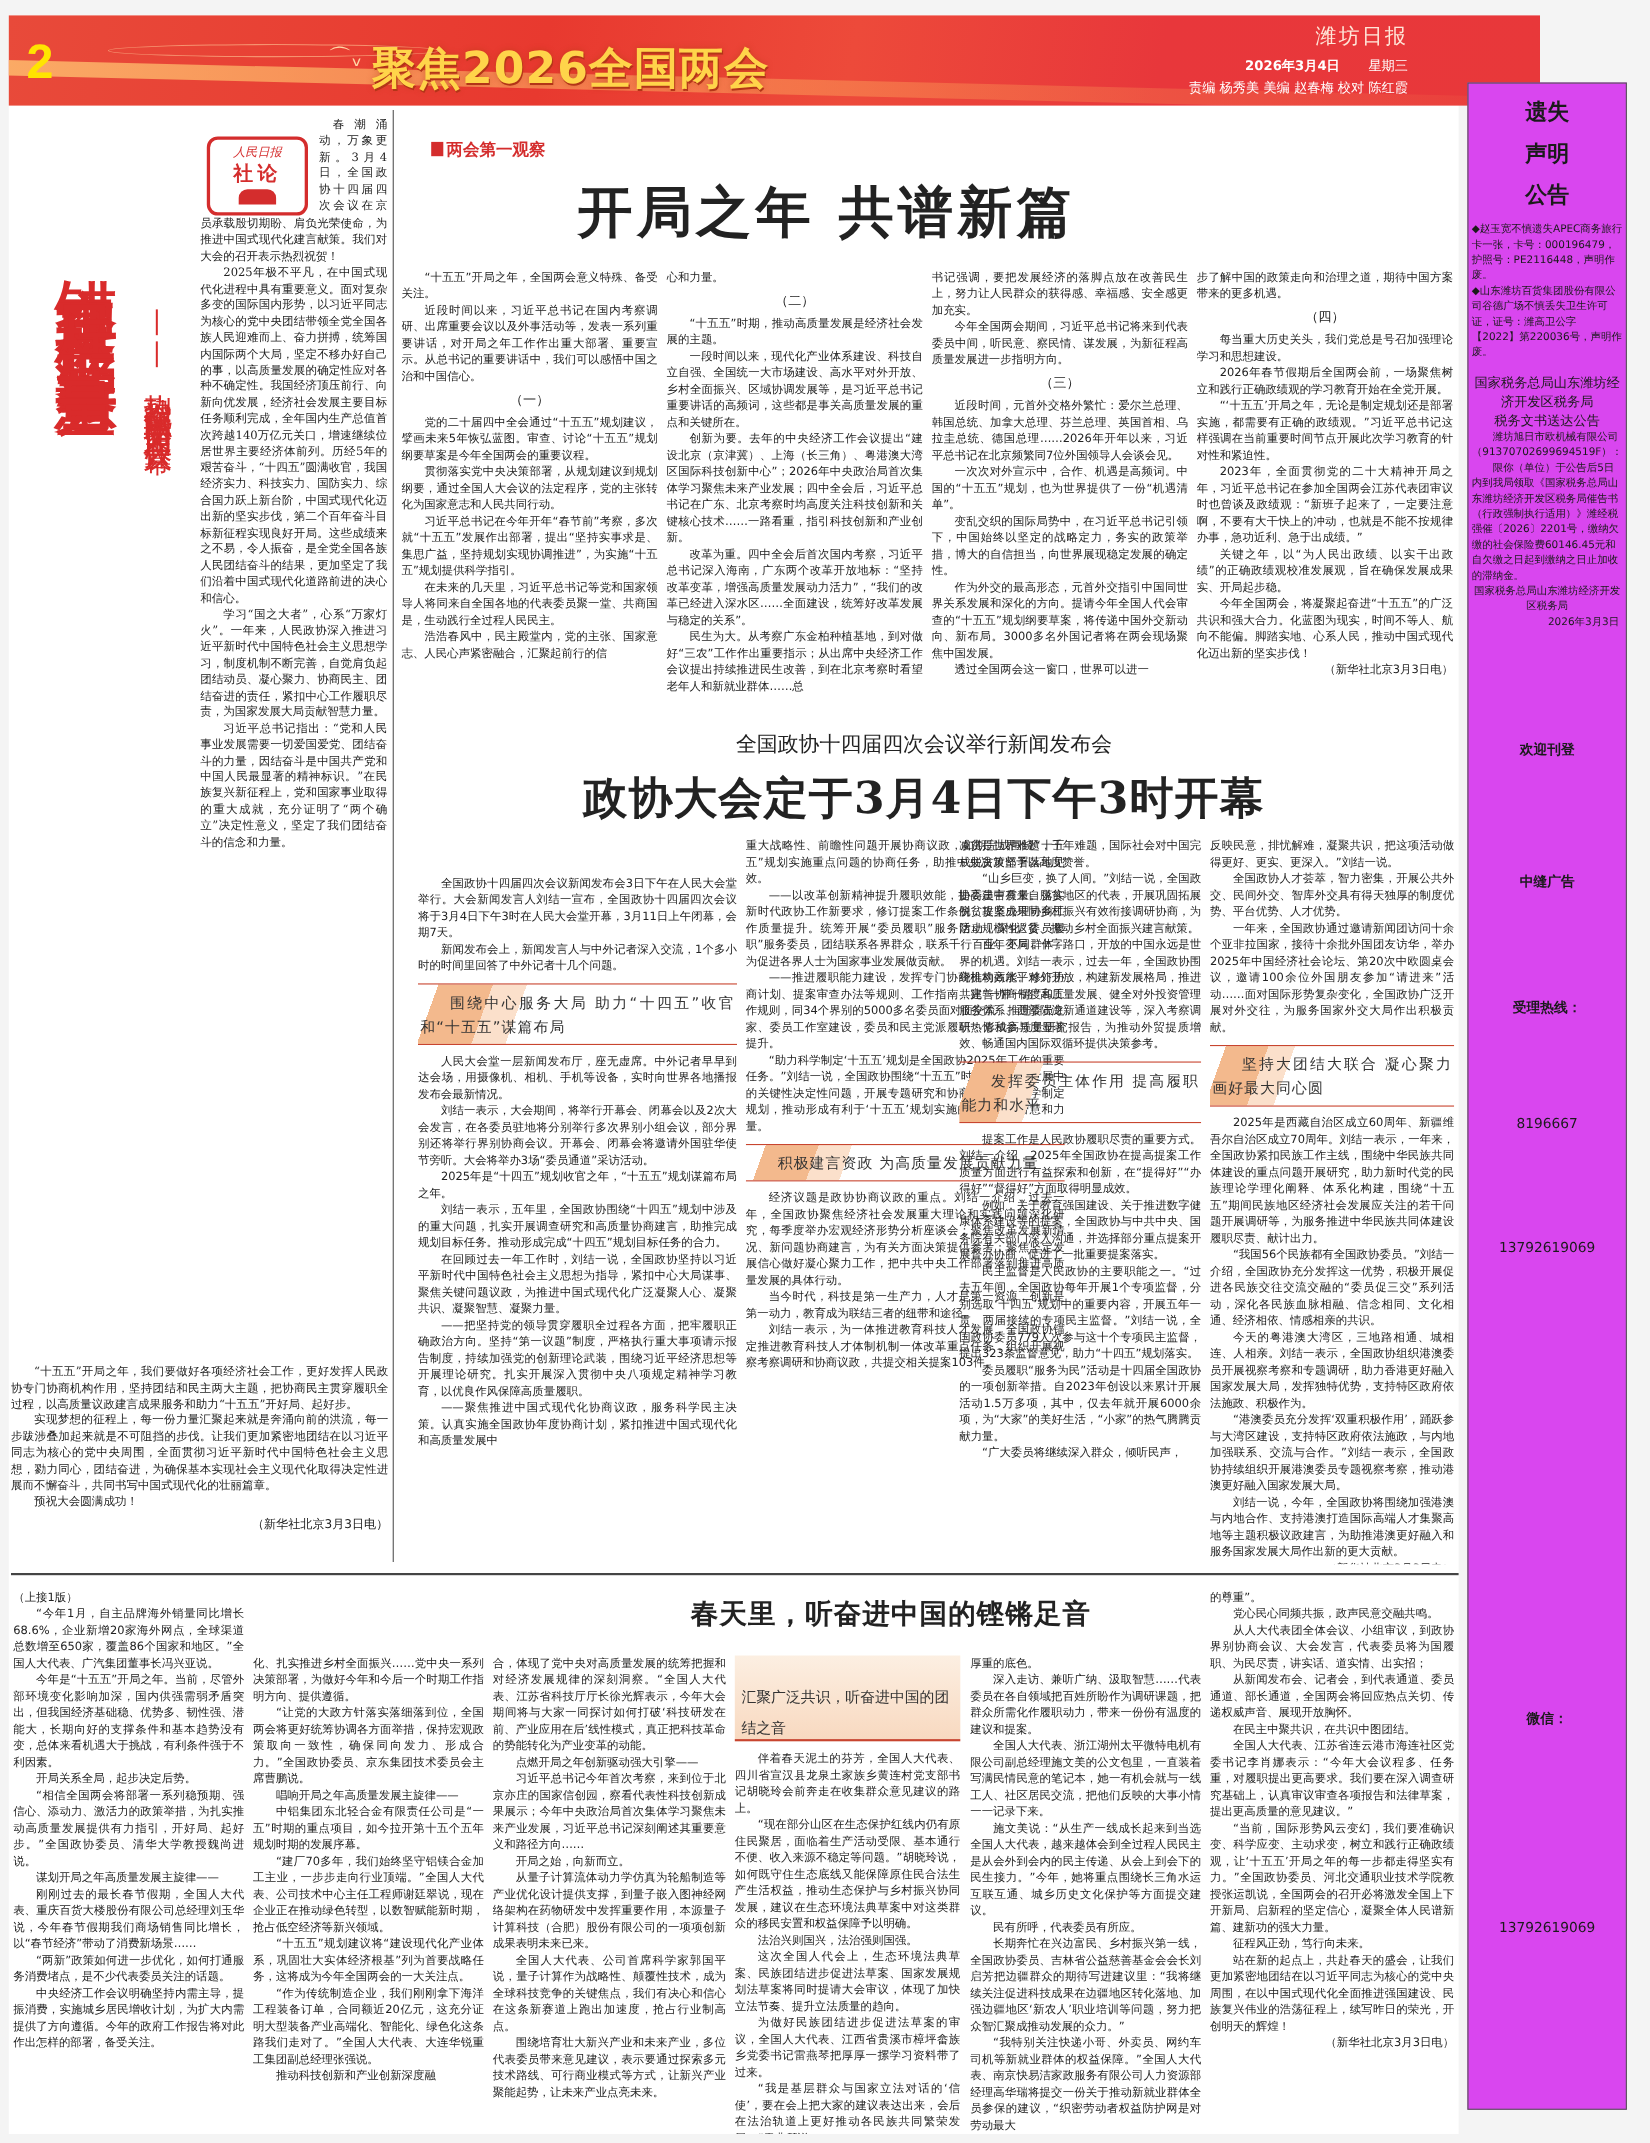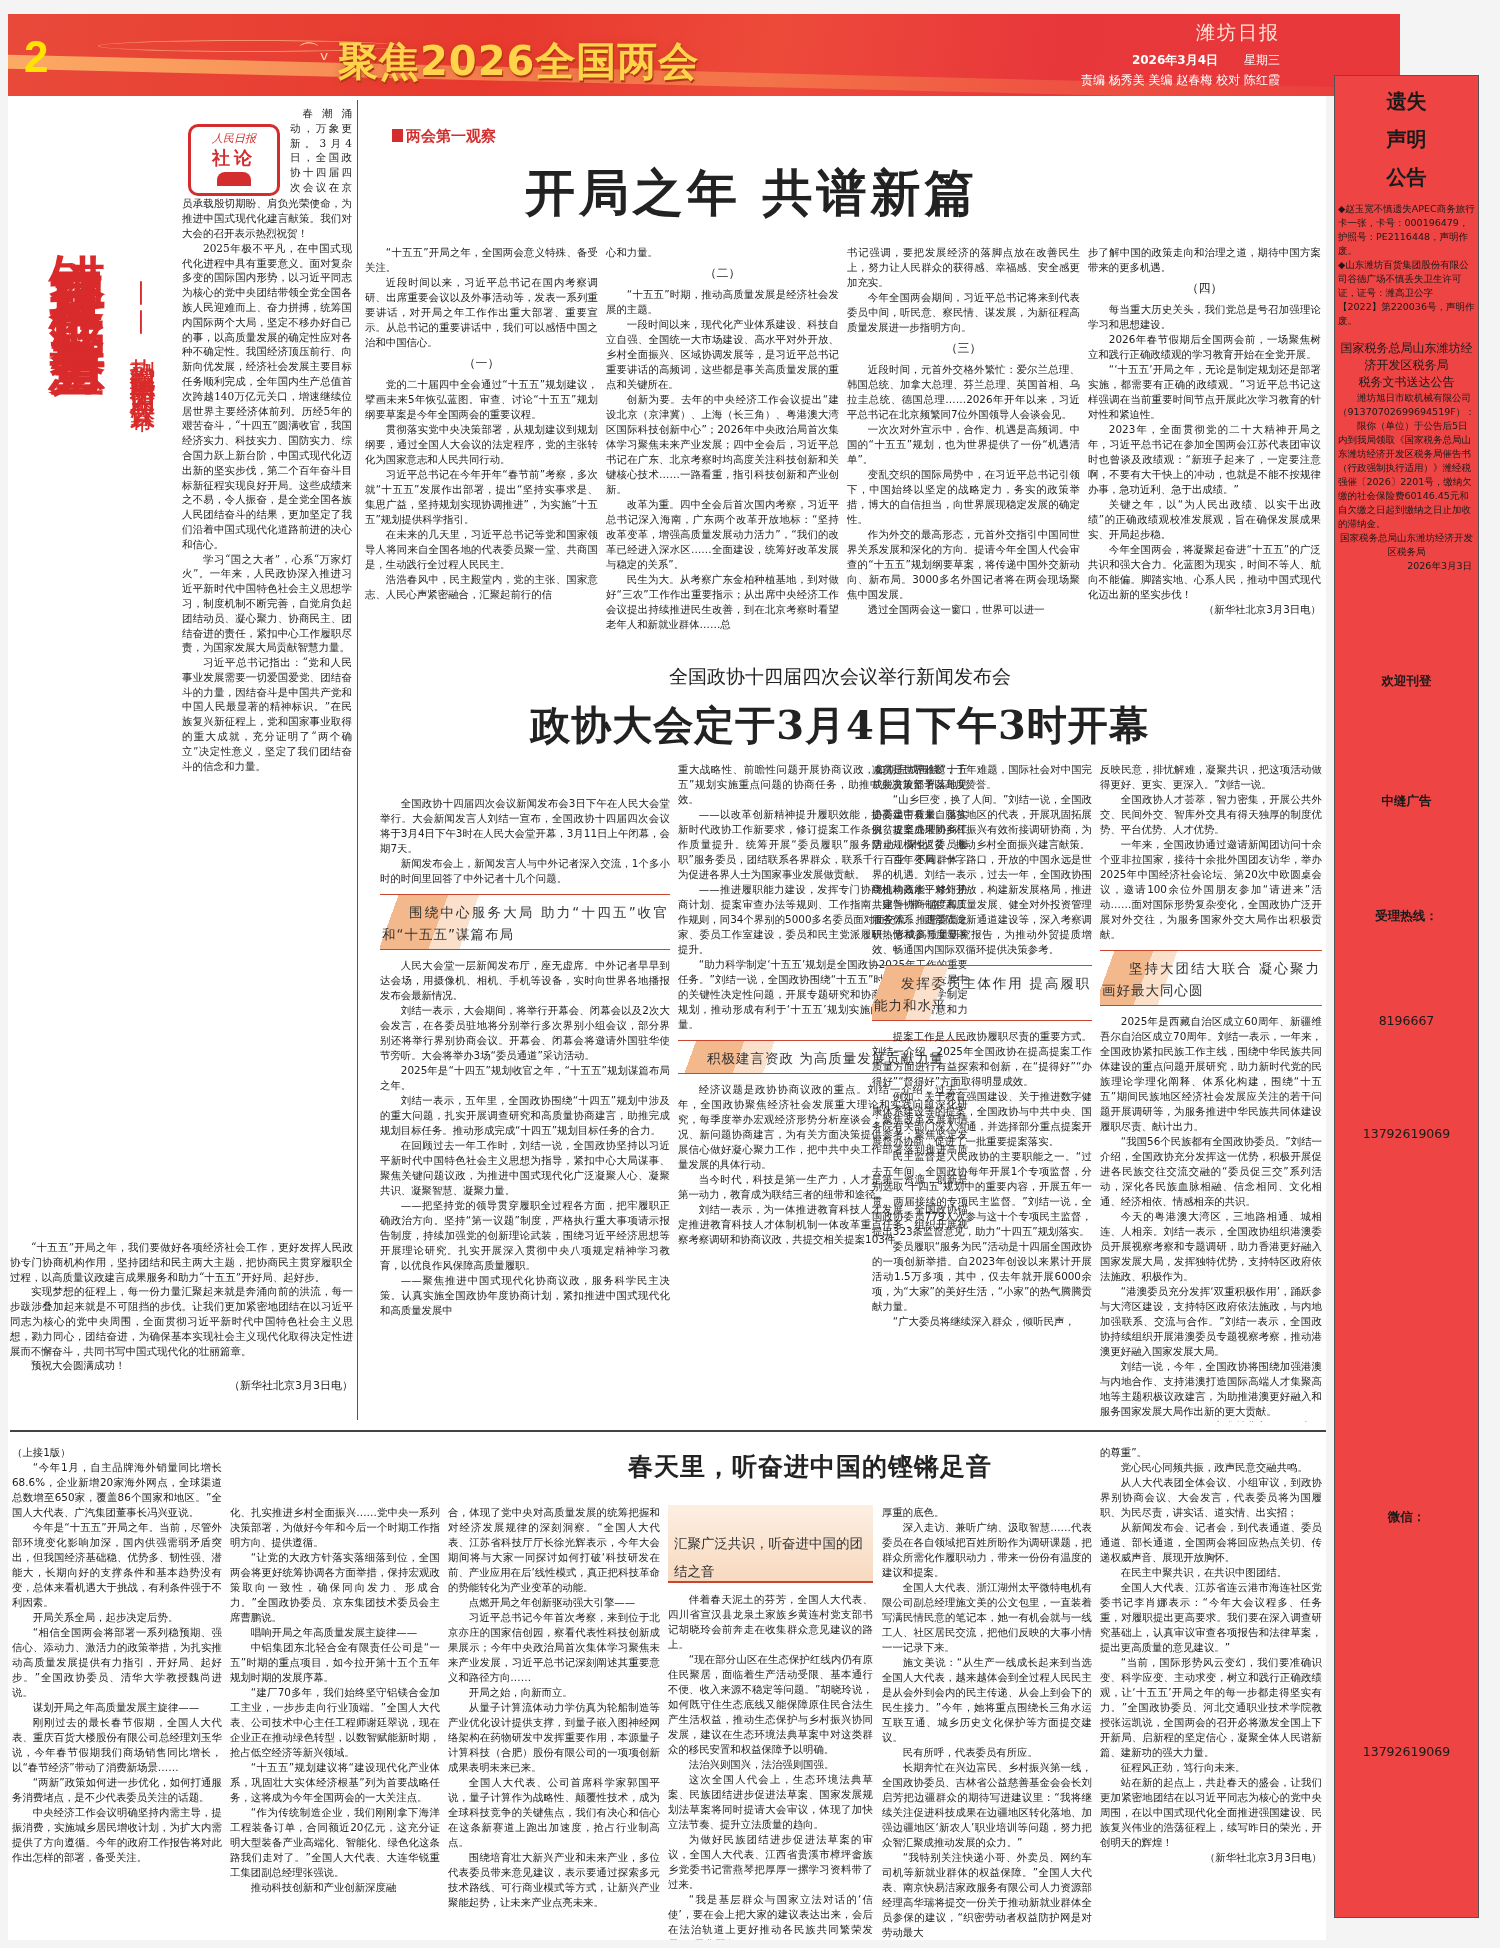--- a/index.html
+++ b/index.html
@@ -21,21 +21,21 @@
     font-size: 44px; color: #ffe400; }
   .birds { position: absolute; left: 290px; top: 24px; color: #ffd9a8; font-size: 22px; }
   .mast-title { position: absolute; left: 330px; top: 20px; font-size: 40px; font-weight: bold; color: #ffd44a;
     letter-spacing: 1px; text-shadow: 1px 2px 0 #b33518, 0 0 6px rgba(160,60,0,0.4); font-family: "DejaVu Sans", sans-serif; }
   .mast-paper { position: absolute; right: 120px; top: 6px; font-size: 19px; color: #ffe7d9; font-family: "DejaVu Serif", serif; letter-spacing: 2px; }
   .mast-date { position: absolute; right: 120px; top: 38px; font-size: 12px; color: #fff; }
   .mast-date span { margin-left: 26px; }
   .mast-editors { position: absolute; right: 120px; top: 58px; font-size: 12px; color: #fff; }
 
   
-  .ad-col { position: absolute; left: 1334px; top: 75px; width: 145px; height: 1843px; border: 1.5px solid #555; background: #ef4444; }
+  .ad-col { position: absolute; left: 1334px; top: 75px; width: 145px; height: 1843px; border: 1.5px solid #555; background: #d946ef; }
   .ad-title { text-align: center; font-weight: bold; font-size: 20px; line-height: 38px; }
   .ad-notice { font-size: 9.5px; line-height: 14px; padding: 6px 3px 0 3px; }
   .ad-notice p { margin-bottom: 0; }
   .ad-tax-title { text-align: center; font-size: 12px; line-height: 17px; margin-top: 12px; }
   .ad-tax-body { font-size: 9.5px; line-height: 14px; padding: 0 3px; text-indent: 2em; }
   .ad-tax-sign { font-size: 9.5px; line-height: 14px; padding: 0 3px; text-align: center; }
   .ad-tax-date { font-size: 9.5px; text-align: right; padding-right: 6px; line-height: 14px; }
   .ad-line { position: absolute; left: 0; width: 100%; text-align: center; font-size: 12.5px; font-weight: bold; }
 
   
@@ -114,21 +114,21 @@
     <p class="ad-tax-body">潍坊旭日市欧机械有限公司（91370702699694519F）：</p>
     <p class="ad-tax-body">限你（单位）于公告后5日内到我局领取《国家税务总局山东潍坊经济开发区税务局催告书（行政强制执行适用）》潍经税强催〔2026〕2201号，缴纳欠缴的社会保险费60146.45元和自欠缴之日起到缴纳之日止加收的滞纳金。</p>
     <p class="ad-tax-sign">国家税务总局山东潍坊经济开发区税务局</p>
     <p class="ad-tax-date">2026年3月3日</p>
 
     <div class="ad-line" style="top:597px">欢迎刊登</div>
     <div class="ad-line" style="top:717px">中缝广告</div>
     <div class="ad-line" style="top:832px">受理热线：</div>
     <div class="ad-line" style="top:937px;font-weight:normal">8196667</div>
     <div class="ad-line" style="top:1050px;font-weight:normal">13792619069</div>
-    <div class="ad-line" style="top:1433px">微信：</div>
+    <div class="ad-line" style="top:1478px">微信：</div>
     <div class="ad-line" style="top:1668px;font-weight:normal">13792619069</div>
   </aside>
 
   <section class="editorial">
     <div class="ed-stamp">
       <div class="s1">人民日报</div>
       <div class="s2">社论</div>
       <div class="s3"></div>
     </div>
     <div class="ed-big-title">锚定奋斗目标 汇聚智慧力量</div>

